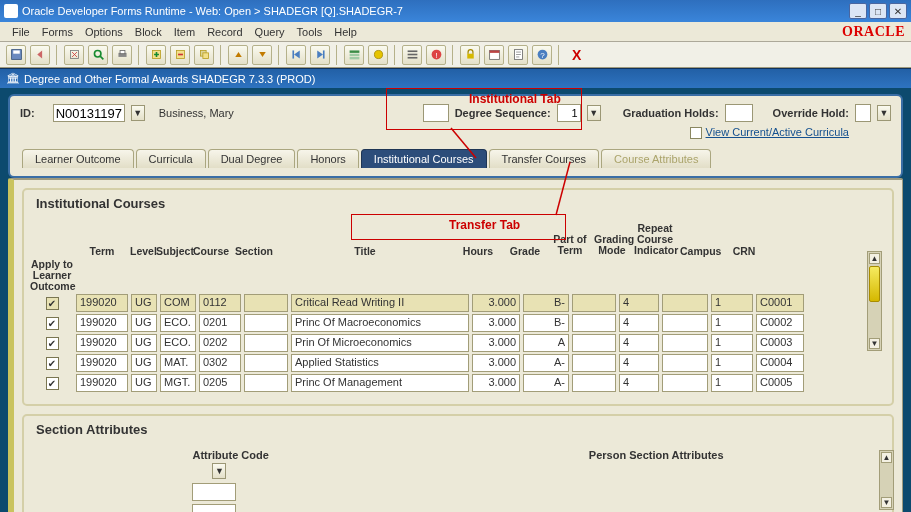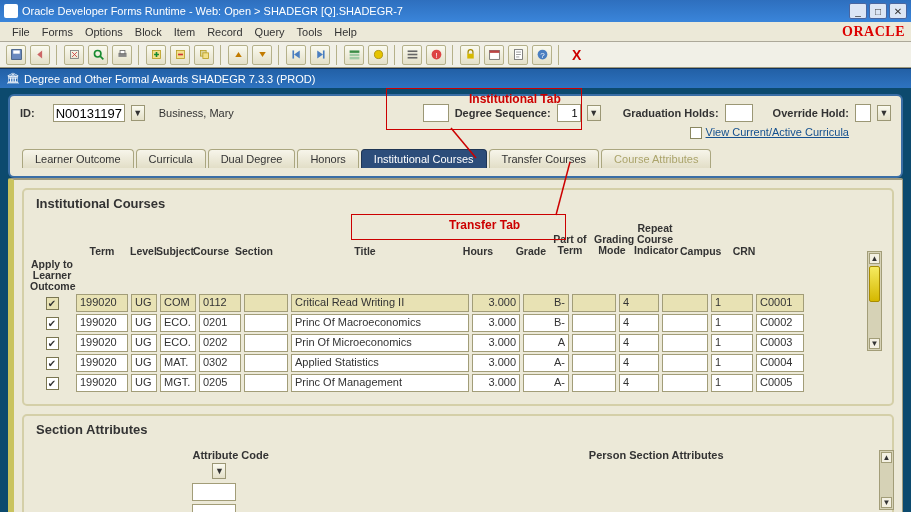--- a/index.html
+++ b/index.html
@@ -298,21 +298,21 @@
       <div class="courses-table">
         <div class="thead">
           <div class="w-outcome" style="white-space:normal;line-height:1.05;margin-top:36px;"><span>Apply to Learner Outcome</span></div>
           <div class="w-term" style="padding-top:22px;">Term</div>
           <div class="w-level" style="padding-top:22px;">Level</div>
           <div class="w-subj" style="padding-top:22px;">Subject</div>
           <div class="w-course" style="padding-top:22px;">Course</div>
           <div class="w-section" style="padding-top:22px;">Section</div>
           <div class="w-title" style="padding-top:22px;text-align:center;">Title</div>
           <div class="w-hours" style="padding-top:22px;text-align:center;">Hours</div>
-          <div class="w-grade" style="padding-top:22px;text-align:right;">Grade</div>
+          <div class="w-grade" style="padding-top:22px;text-align:center;">Grade</div>
           <div class="w-partterm" style="white-space:normal;line-height:1.05;padding-top:11px;"><span>Part of Term</span></div>
           <div class="w-gmode" style="white-space:normal;line-height:1.05;padding-top:11px;"><span>Grading Mode</span></div>
           <div class="w-repeat" style="white-space:normal;line-height:1.05;"><span>Repeat Course Indicator</span></div>
           <div class="w-campus" style="padding-top:22px;">Campus</div>
           <div class="w-crn" style="padding-top:22px;">CRN</div>
         </div>
 
         <div id="rows-container">
             <div class="trow sel">
               <div class="chk w-outcome">

